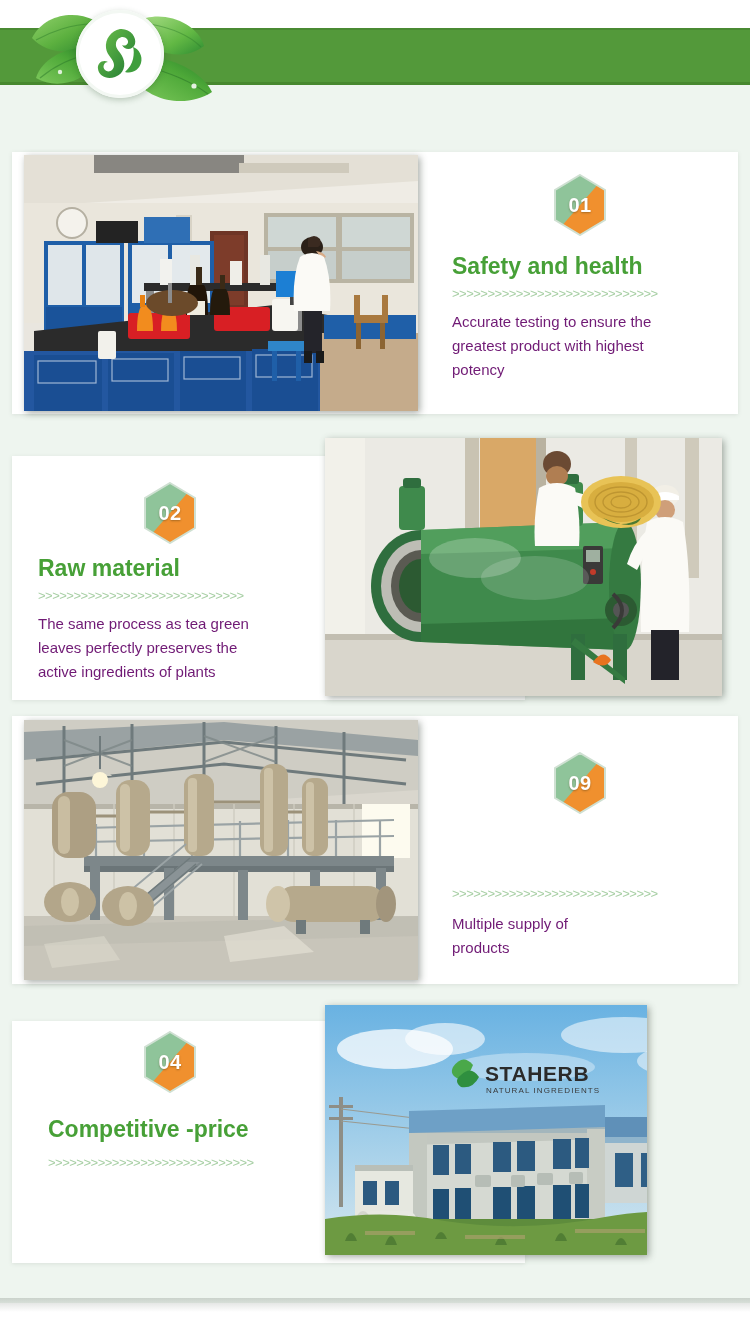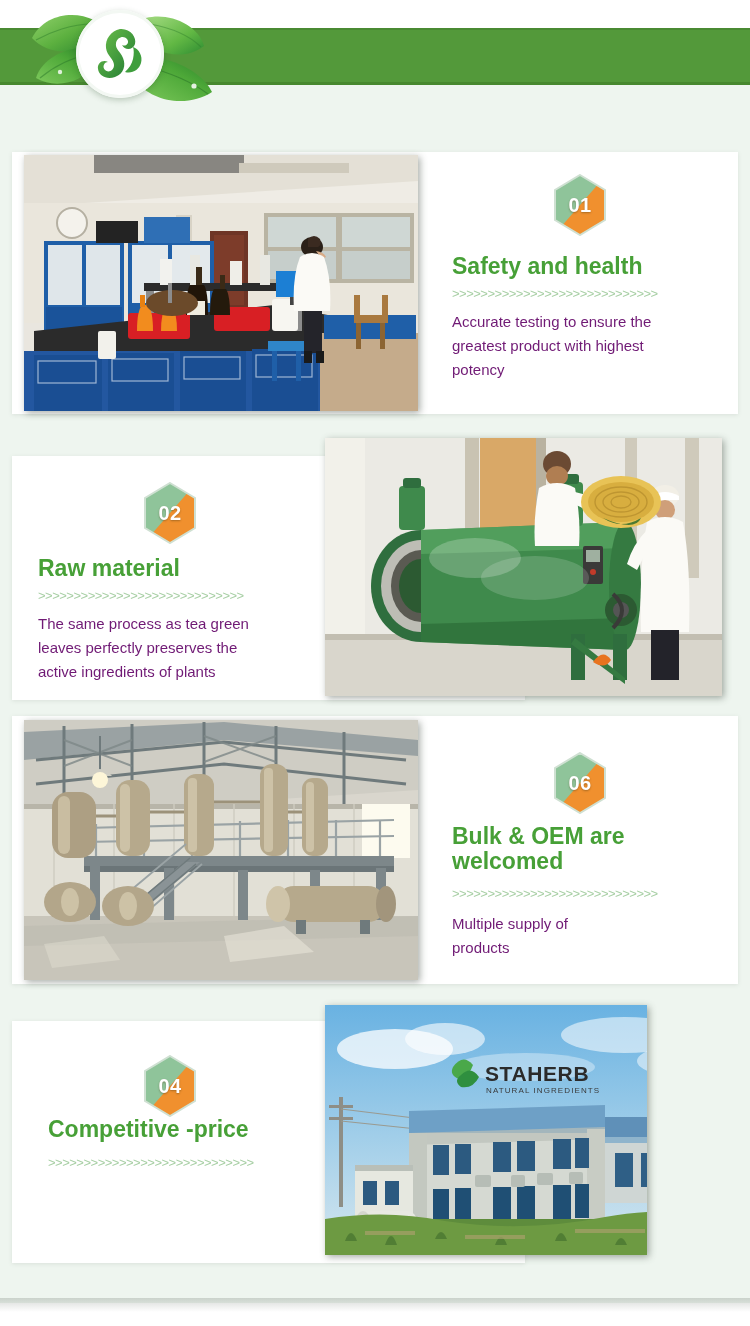--- a/index.html
+++ b/index.html
@@ -516,25 +516,23 @@
             <clipPath id="hx3">
               <polygon points="27,1 52,16 52,46 27,61 2,46 2,16"></polygon>
             </clipPath>
           </defs>
         <g clip-path="url(#hx3)">
           <rect x="0" y="0" width="54" height="62" fill="#8fc49a"></rect>
           <polygon points="54,0 54,62 0,62" fill="#f0902e"></polygon>
         </g>
         <polygon points="27,1 52,16 52,46 27,61 2,46 2,16" fill="none" stroke="#cfe0d2" stroke-width="2"></polygon>
       </svg>
-      <div class="badge-num">06</div>
-    </div>
-
-    <div class="c-title" style="left:452px;top:108px;width:280px;">Bulk &amp; OEM are
-welcomed</div>
+      <div class="badge-num">09</div>
+    </div>
+
     <div class="c-arrows" style="left:452px;top:170px;width:252px;">&gt;&gt;&gt;&gt;&gt;&gt;&gt;&gt;&gt;&gt;&gt;&gt;&gt;&gt;&gt;&gt;&gt;&gt;&gt;&gt;&gt;&gt;&gt;&gt;&gt;&gt;&gt;&gt;&gt;</div>
     <div class="c-body" style="left:452px;top:196px;width:272px;">Multiple supply of
 products</div>
   </div>
 
   <div class="row" style="top:1005px;height:258px;">
     <div class="card" style="left:12px;top:16px;width:513px;height:242px;"></div>
 
     <div class="photo" style="left:325px;top:0;width:322px;height:250px;">
       <svg width="397" height="250" viewBox="0 0 397 250">
@@ -630,21 +628,21 @@
           <path d="M344,234 q6,-16 12,0 z"></path>
         </g>
         <g fill="#a8a06a" opacity="0.7">
           <rect x="40" y="226" width="50" height="4"></rect>
             <rect x="140" y="230" width="60" height="4"></rect>
           <rect x="250" y="224" width="70" height="4"></rect>
         </g>
       </svg>
     </div>
 
-    <div class="badge" style="left:143px;top:50px;">
+    <div class="badge" style="left:143px;top:26px;">
       <svg width="54" height="62" viewBox="0 0 54 62">
         <defs>
             <clipPath id="hx4">
               <polygon points="27,1 52,16 52,46 27,61 2,46 2,16"></polygon>
             </clipPath>
           </defs>
         <g clip-path="url(#hx4)">
           <rect x="0" y="0" width="54" height="62" fill="#8fc49a"></rect>
           <polygon points="54,0 54,62 0,62" fill="#f0902e"></polygon>
         </g>

